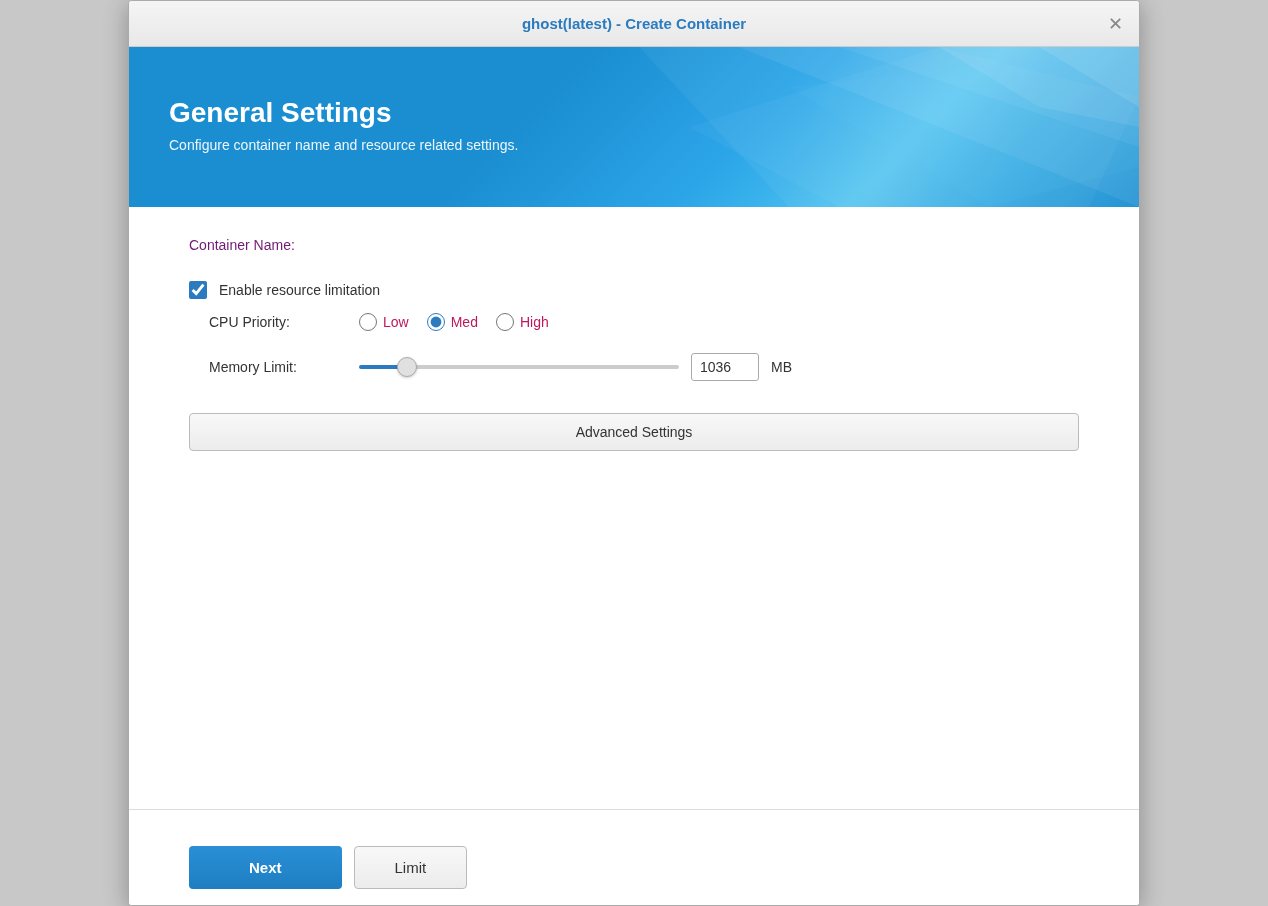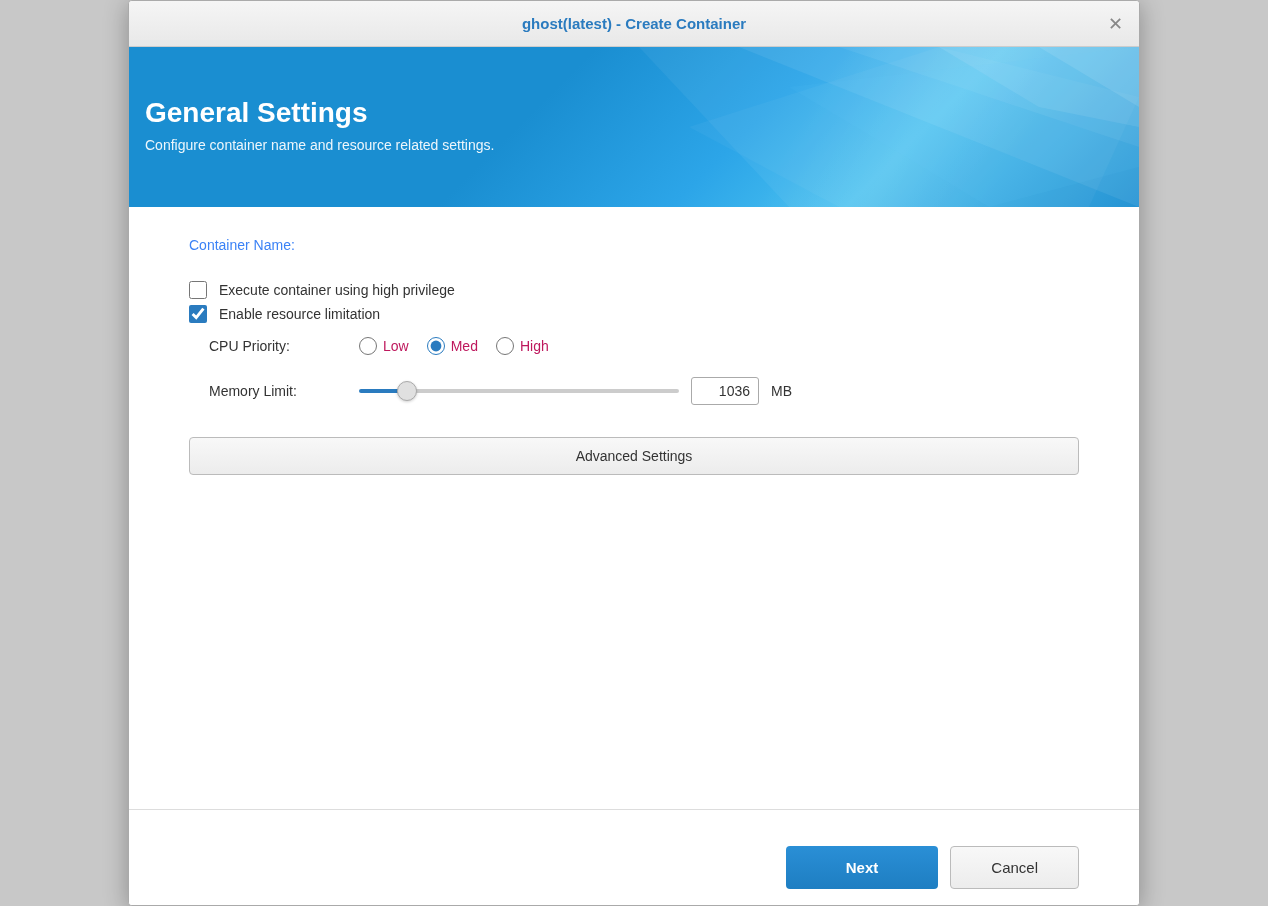--- a/index.html
+++ b/index.html
@@ -52,21 +52,21 @@
       color: #888;
       cursor: pointer;
       background: none;
       border: none;
       line-height: 1;
     }
 
     
     .header-banner {
       background: linear-gradient(135deg, #1a8ed1 0%, #1a8ed1 40%, #2ca5e8 60%, #48c0f0 75%, #1a8ed1 100%);
-      padding: 32px 40px 36px 16px;
+      padding: 32px 40px 36px 40px;
       position: relative;
       overflow: hidden;
       min-height: 160px;
       display: flex;
       flex-direction: column;
       justify-content: center;
     }
 
     .header-banner::before {
       content: '';
@@ -123,21 +123,21 @@
 
     
     .form-row {
       display: flex;
       align-items: center;
       margin-bottom: 28px;
     }
 
     .form-label {
       font-size: 14px;
-      color: #3b82f6;
+      color: #701a75;
       min-width: 180px;
     }
 
     .container-name-input {
       border: 1px solid #aaa;
       border-radius: 3px;
       padding: 6px 10px;
       font-size: 14px;
       color: #333;
       width: 320px;
@@ -235,21 +235,21 @@
       box-shadow: 0 1px 3px rgba(0,0,0,0.2);
     }
 
     .memory-value-input {
       border: 1px solid #aaa;
       border-radius: 3px;
       padding: 5px 8px;
       font-size: 14px;
       color: #333;
       width: 68px;
-      text-align: right;
+      text-align: left;
       outline: none;
     }
 
     .memory-unit {
       font-size: 14px;
       color: #333;
     }
 
     
     .advanced-btn {
@@ -272,21 +272,20 @@
       height: 1px;
       background: #ddd;
       margin: 0 -60px;
       margin-bottom: 0;
     }
 
     
     .footer {
       padding: 16px 60px;
       display: flex;
-      justify-content: flex-end;
       gap: 12px;
       background: #fff;
     }
 
     .btn-next {
       padding: 12px 60px;
       background: linear-gradient(to bottom, #2a8fd6, #1e7ec2);
       color: #fff;
       border: none;
       border-radius: 4px;
@@ -334,24 +333,20 @@
     <div class="header-title">General Settings</div>
     <div class="header-subtitle">Configure container name and resource related settings.</div>
   </div>
 
   <div class="content">
 
     <div class="form-row">
       <span class="form-label">Container Name:</span>
     </div>
 
-    <div class="checkbox-row checkbox-section">
-      <input type="checkbox" id="highPriv" style="">
-      <label class="checkbox-label" for="highPriv">Execute container using high privilege</label>
-    </div>
 
     <div class="checkbox-row">
       <input type="checkbox" id="resLimit" checked="" style="">
       <label class="checkbox-label" for="resLimit">Enable resource limitation</label>
     </div>
 
     <div class="sub-row">
       <span class="sub-label">CPU Priority:</span>
       <div class="radio-group">
         <div class="radio-option">
@@ -380,16 +375,16 @@
 
     <button class="advanced-btn">Advanced Settings</button>
 
     <div class="spacer"></div>
 
     <div class="bottom-divider"></div>
   </div>
 
   <div class="footer">
     <button class="btn-next">Next</button>
-    <button class="btn-cancel">Cancel</button>
+    <button class="btn-cancel">Limit</button>
   </div>
 
 </div>
 
 </body></html>

